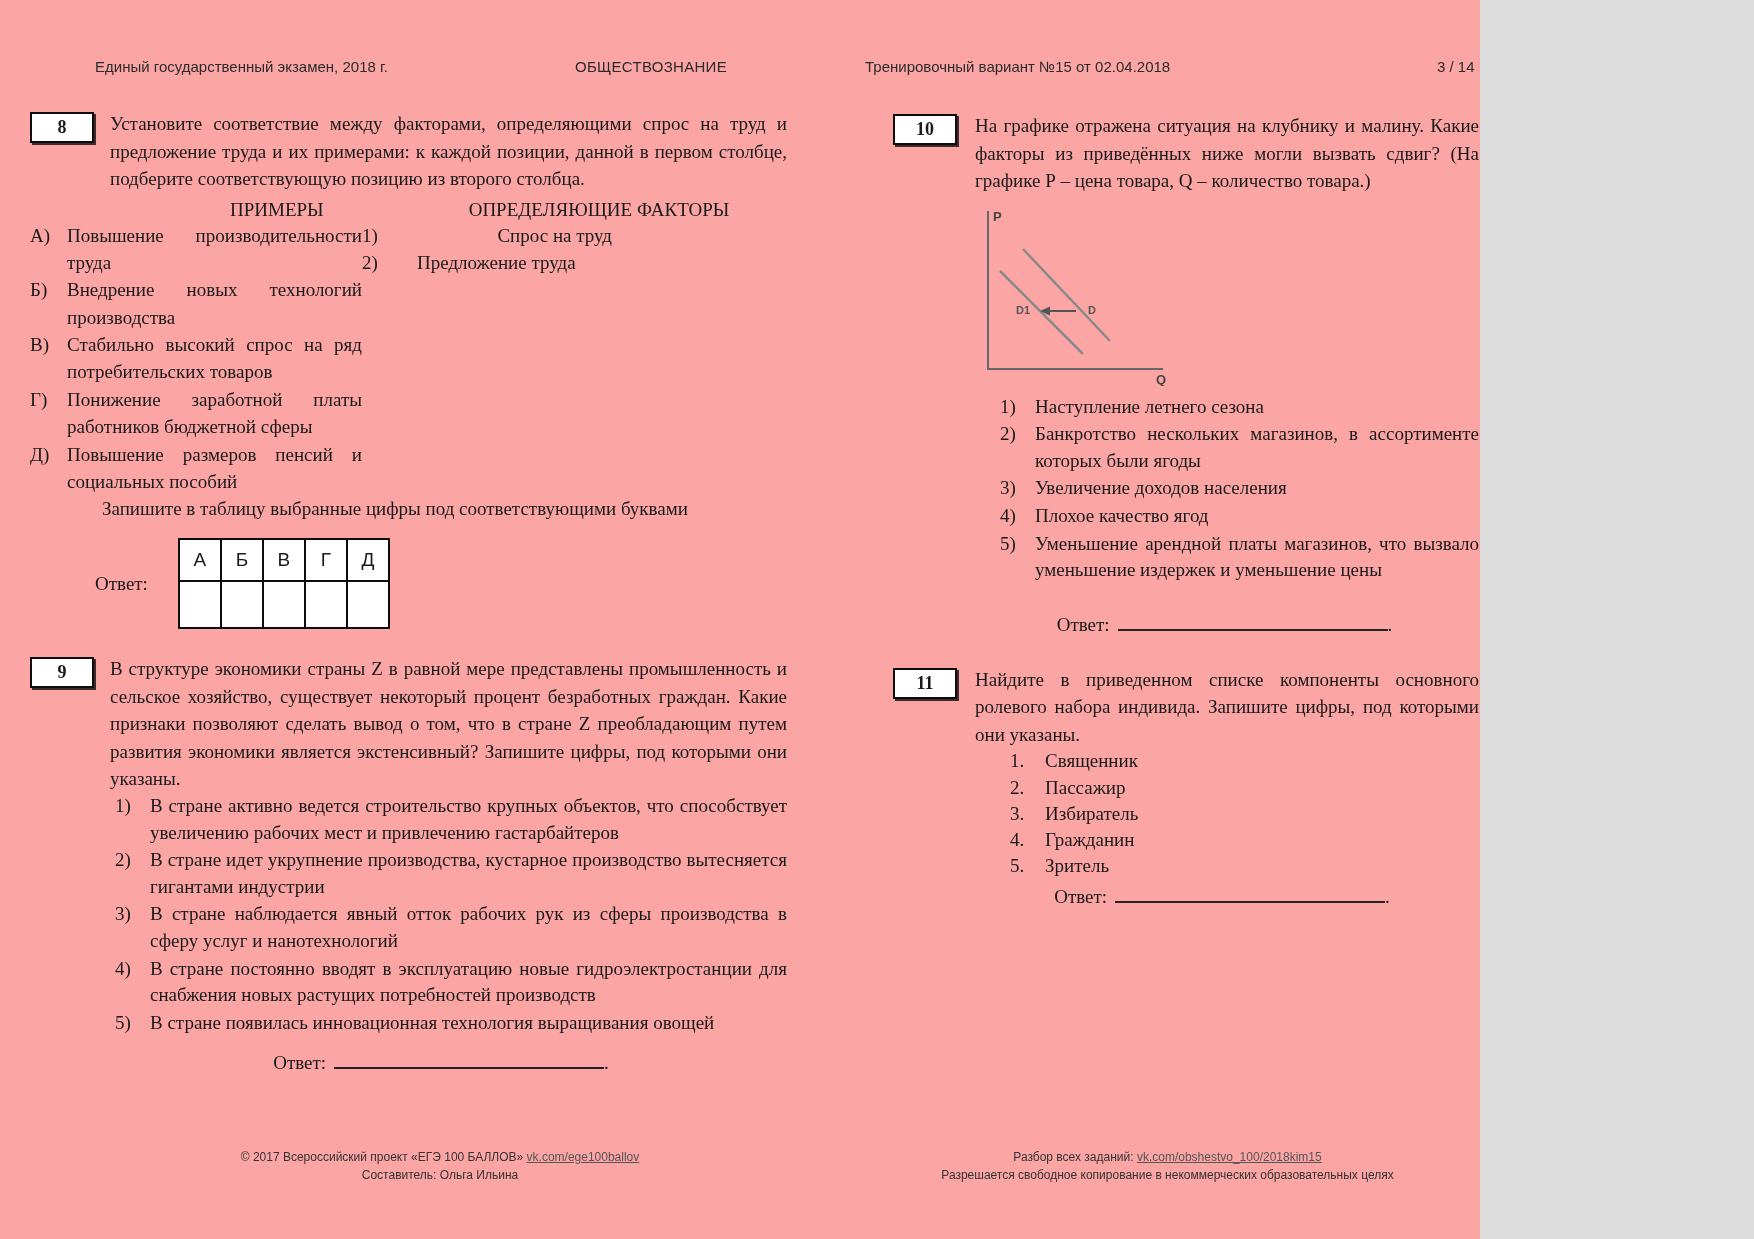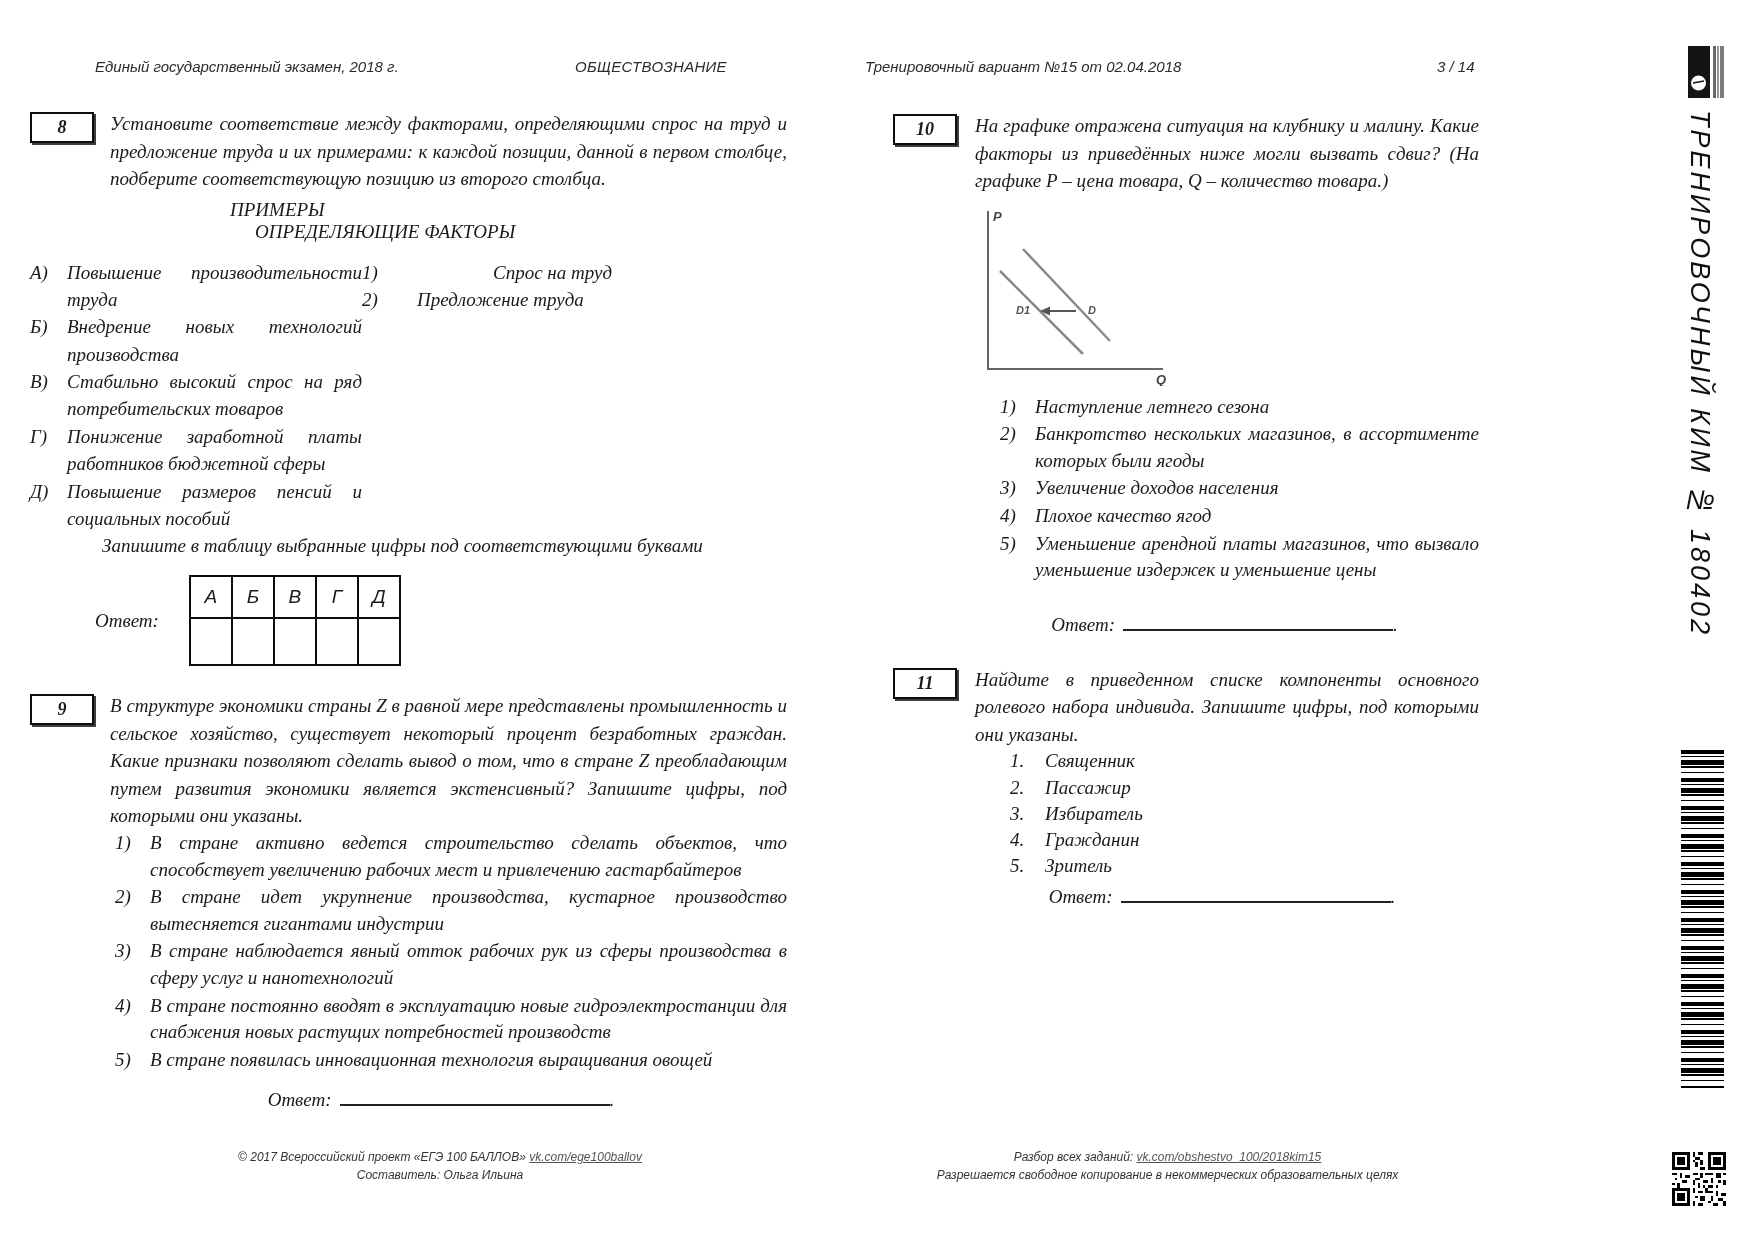--- a/index.html
+++ b/index.html
@@ -1,35 +1,35 @@
 <!DOCTYPE html>
 <html><head>
 <meta charset="utf-8">
 <style>
   html,body{margin:0;padding:0;background:#dcdcdc;}
-  .page{position:relative;width:1754px;height:1239px;background:#ffffff;overflow:hidden;
-        font-family:"Liberation Serif",serif;color:#1a1a1a;font-style:italic;}
+  .page{position:relative;width:1480px;height:1239px;background:#fca5a5;overflow:hidden;
+        font-family:"Liberation Serif",serif;color:#1a1a1a;}
   
   .hdr{position:absolute;top:58px;font-family:"Liberation Sans",sans-serif;font-size:15px;color:#2b2b2b;white-space:nowrap;}
   .hdr-exam{left:95px;}
   .hdr-subject{left:575px;letter-spacing:.3px;}
   .hdr-variant{left:865px;}
   .hdr-page{left:1437px;}
   
   .col-left{position:absolute;left:30px;top:110px;width:757px;}
   .col-right{position:absolute;left:893px;top:112px;width:586px;}
   
   .q-section{position:relative;}
   .q-box{position:absolute;left:0;top:2px;width:60px;height:27px;background:#fff;
          border:2px solid #0d0d0d;box-shadow:2px 2px 0 rgba(13,13,13,.8);
          display:flex;align-items:center;justify-content:center;
          font-weight:bold;font-size:18px;}
   .q-text{margin:0 0 0 80px;font-size:19px;line-height:1.45;text-align:justify;}
   
-  .match-headers{display:flex;margin:6px 0 16px 80px;font-size:19px;white-space:nowrap;flex-direction:column;}
+  .match-headers{display:flex;margin:6px 0 1px 80px;font-size:19px;white-space:nowrap;}
   .mh1{margin-left:120px;}
   .mh2{margin-left:145px;}
   .match-cols{display:flex;align-items:flex-start;}
   .ex-col{margin-left:118px;width:332px;}
   .fa-col{margin-left:10px;width:250px;}
   ul.plain{list-style:none;margin:0;padding:0;}
   .opt{display:flex;font-size:19px;line-height:1.44;}
   .opt .lbl{flex:0 0 37px;}
   .fa-col .opt .lbl{flex:0 0 55px;}
   .opt .txt{flex:1;text-align:justify;}
@@ -164,21 +164,21 @@
 
     <section class="q-section mt26">
       <div class="q-box">
         <span>9</span>
       </div>
       <p class="q-text">В структуре экономики страны Z в равной мере представлены промышленность и сельское хозяйство, существует некоторый процент безработных граждан. Какие признаки позволяют сделать вывод о том, что в стране Z преобладающим путем развития экономики является экстенсивный? Запишите цифры, под которыми они указаны.</p>
 
       <ul class="plain optlist">
         <li class="opt">
           <span class="lbl">1)</span>
-          <span class="txt">В стране активно ведется строительство сделать объектов, что способствует увеличению рабочих мест и привлечению гастарбайтеров</span>
+          <span class="txt">В стране активно ведется строительство крупных объектов, что способствует увеличению рабочих мест и привлечению гастарбайтеров</span>
           </li>
         <li class="opt">
           <span class="lbl">2)</span>
           <span class="txt">В стране идет укрупнение производства, кустарное производство вытесняется гигантами индустрии</span>
           </li>
         <li class="opt">
           <span class="lbl">3)</span>
           <span class="txt">В стране наблюдается явный отток рабочих рук из сферы производства в сферу услуг и нанотехнологий</span>
           </li>
         <li class="opt">

